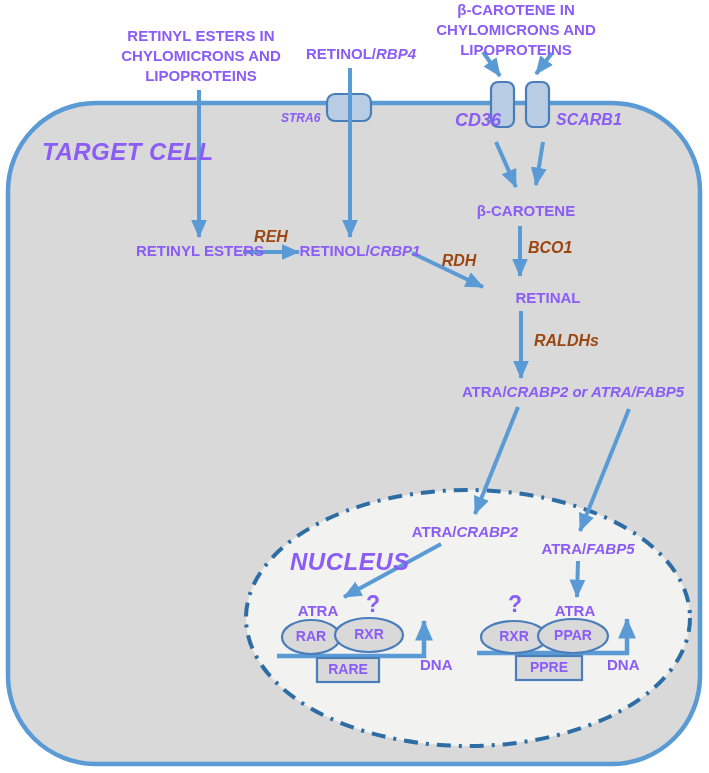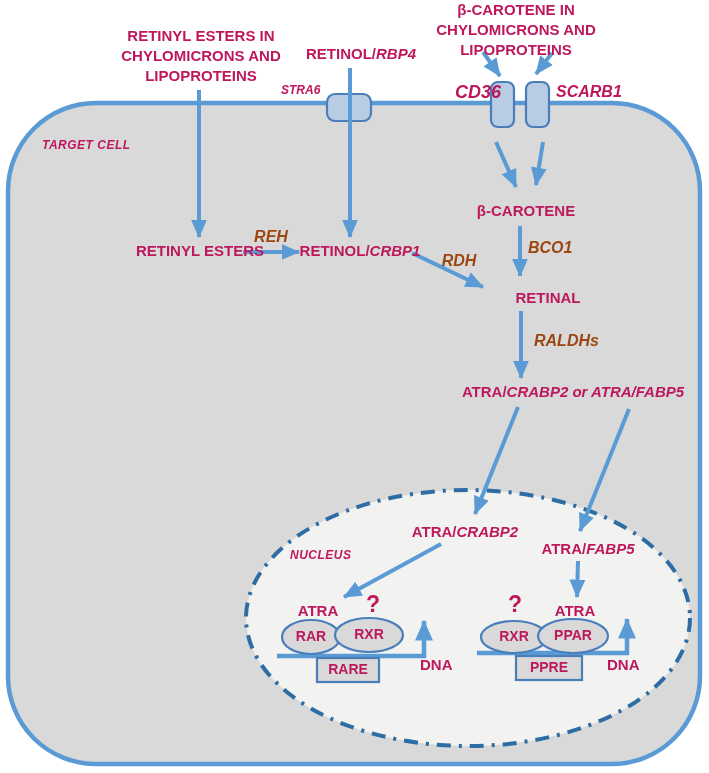--- a/index.html
+++ b/index.html
@@ -5,27 +5,27 @@
   html,body { margin:0; padding:0; background:#ffffff; }
   .stage {
     position:relative; width:709px; height:773px; overflow:hidden;
     background:#ffffff;
     font-family:"Liberation Sans", sans-serif;
     color:#1c1c1c;
   }
   .stage svg.layer { position:absolute; left:0; top:0; }
   .lbl {
     position:absolute; font-weight:700; font-size:15px;
-    white-space:nowrap; color:#be185d; line-height:1.1;
+    white-space:nowrap; color:#8b5cf6; line-height:1.1;
   }
   .ctr { transform:translateX(-50%); text-align:center; }
   .prelines { white-space:pre-line; line-height:20px; }
-  .it { font-style:italic; }
+  .it { font-style:italic;margin-top:28px; }
   .enz { color:#9c4712; font-style:italic; font-size:16px; }
-  .big { font-size:12px; font-style:italic; letter-spacing:0.5px; }
+  .big { font-size:24px; font-style:italic; letter-spacing:0.5px; }
   .q  { font-size:23px; }
   .small { font-size:14px; }
 </style>
 </head>
 <body>
 
 <div class="stage">
 
   <svg class="layer" width="709" height="773" viewBox="0 0 709 773">
     <defs>

